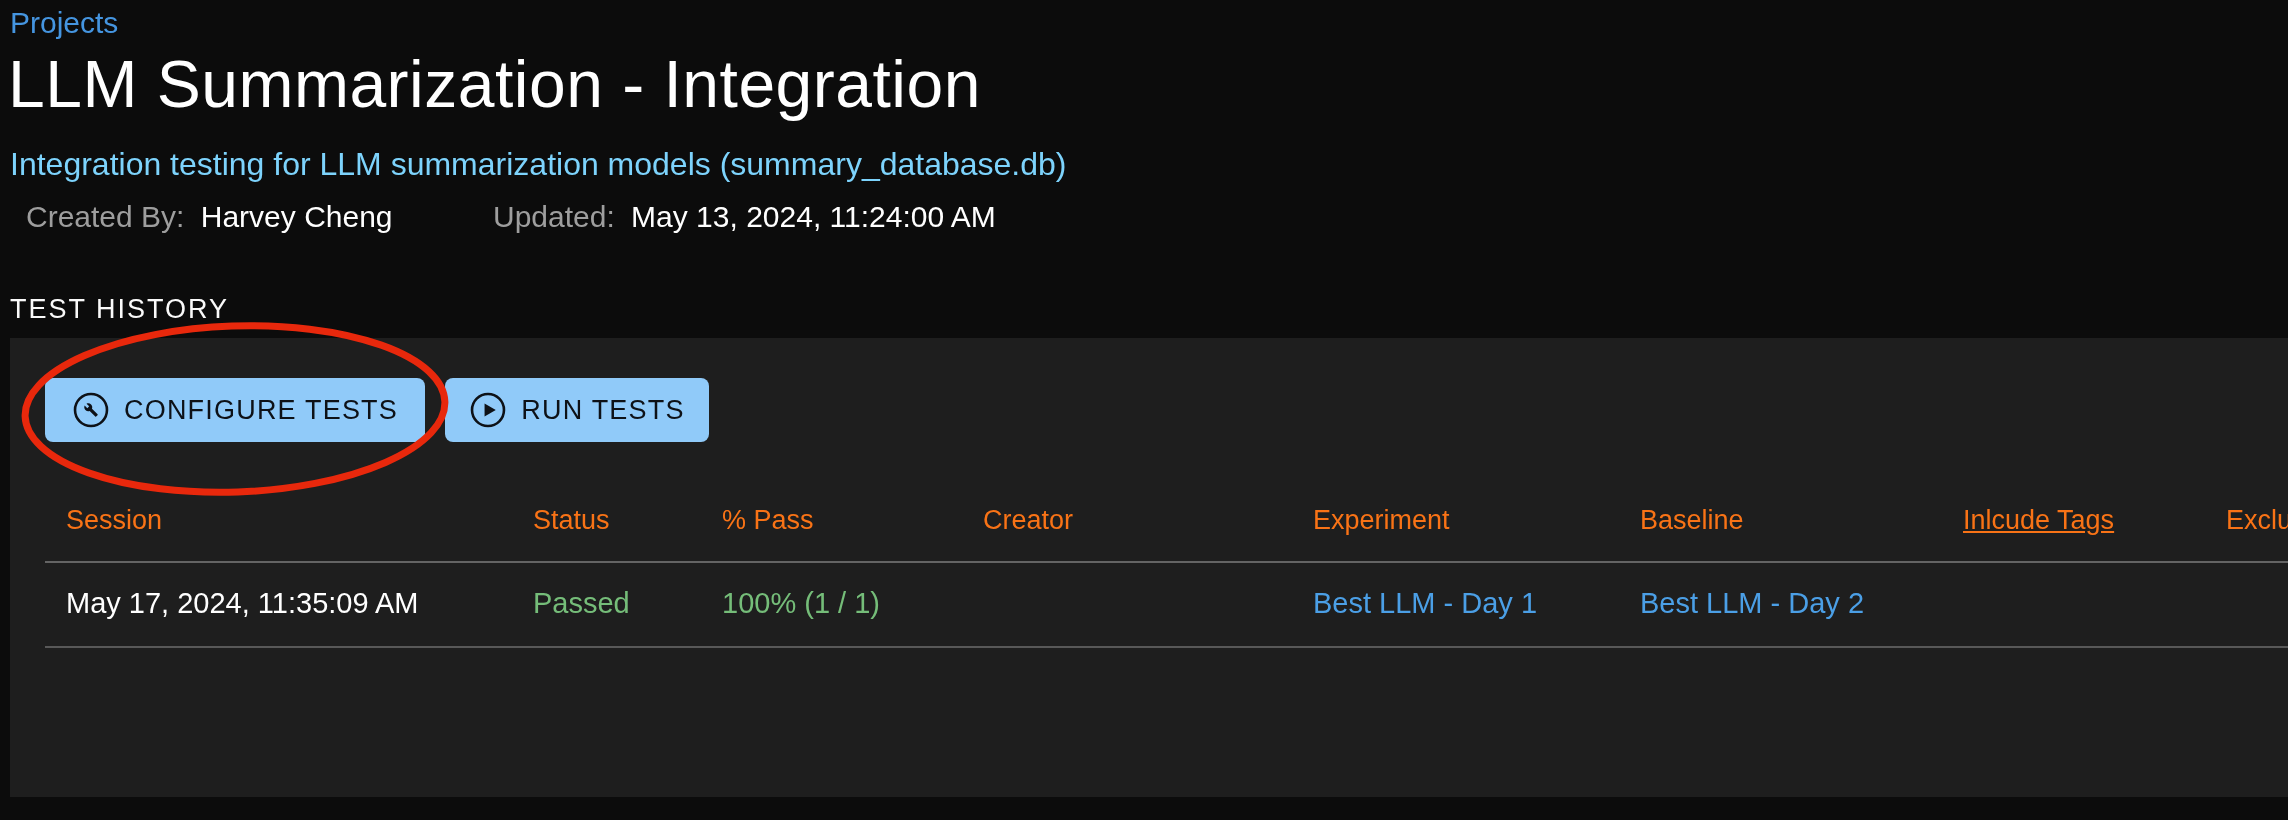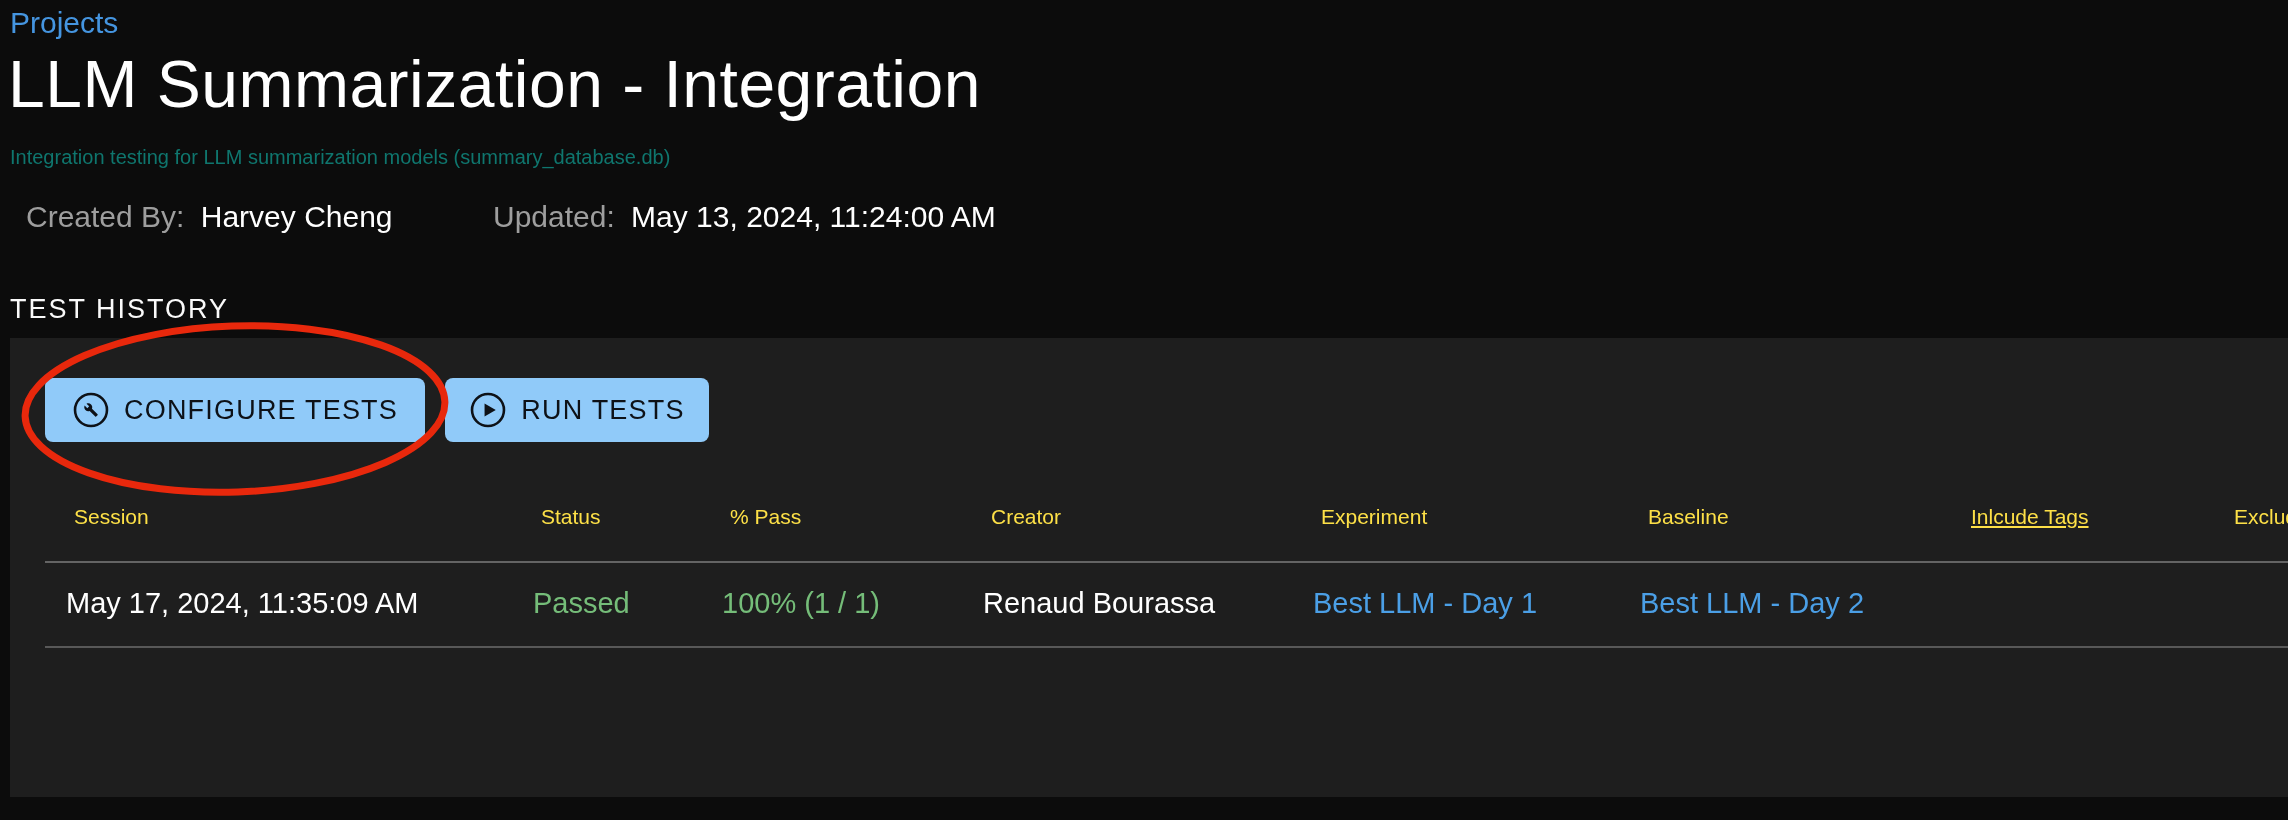--- a/index.html
+++ b/index.html
@@ -23,21 +23,21 @@
     font-size: 30px; color: #4595e0; text-decoration: none;
     cursor: pointer;
   }
   .page-title {
     position: absolute; left: 8px; top: 46px;
     font-size: 66px; font-weight: 400; color: #ffffff;
     letter-spacing: 0.5px; white-space: nowrap;
   }
   .page-description {
     position: absolute; left: 10px; top: 146px;
-    font-size: 20px; color: #0f766e; white-space: nowrap;
+    font-size: 32px; color: #7dd3fc; white-space: nowrap;
   }
   .meta-row { position: absolute; left: 16px; top: 200px; width: 100%; height: 36px; }
   .meta-group { position: absolute; top: 0; white-space: nowrap; font-size: 30px; }
   .meta-group.created { left: 10px; }
   .meta-group.updated { left: 477px; }
   .meta-label { color: #9e9e9e; }
   .meta-value { color: #ffffff; margin-left: 8px; }
 
   .section-title {
     position: absolute; left: 10px; top: 294px;
@@ -76,21 +76,21 @@
 
   
   .table-header-row, .table-row {
     position: absolute; left: 0; width: 2288px; height: 40px;
   }
   .table-header-row { top: 505px; }
   .table-row { top: 587px; padding-left: 6px; }
   .cell {
     position: absolute; top: 0; white-space: nowrap;
   }
-  .table-header-row .cell { font-size: 21px; color: #fde047; margin-left: 8px; }
+  .table-header-row .cell { font-size: 27px; color: #f97316; }
   .table-row .cell { font-size: 29px; color: #ffffff; }
   .c0 { left: 66px; }
   .c1 { left: 533px; }
   .c2 { left: 722px; }
   .c3 { left: 983px; text-align: center; }
   .c4 { left: 1313px; }
   .c5 { left: 1640px; }
   .c6 { left: 1963px; text-decoration: underline; }
   .c7 { left: 2226px; }
   .cell-green { color: #75bd79 !important; }
@@ -160,21 +160,20 @@
     <span class="cell c6">Inlcude Tags</span>
     <span class="cell c7">Exclude Tags</span>
   </div>
 
   <div class="divider divider-header"></div>
 
   <div class="table-row">
     <span class="cell c0">May 17, 2024, 11:35:09 AM</span>
     <span class="cell c1 cell-green">Passed</span>
     <span class="cell c2 cell-green">100% (1 / 1)</span>
-    <span class="cell c3">Renaud Bourassa</span>
     <a class="cell c4 cell-link">Best LLM - Day 1</a>
     <a class="cell c5 cell-link">Best LLM - Day 2</a>
     <span class="cell c6"></span>
     <span class="cell c7"></span>
   </div>
 
   <div class="divider divider-row"></div>
 
   <svg class="annotation-svg" viewBox="0 0 440 182" xmlns="http://www.w3.org/2000/svg">
     <ellipse cx="219" cy="91" rx="210" ry="83" fill="none" stroke="#e8280c" stroke-width="7" transform="rotate(-2 219 91)"></ellipse>

